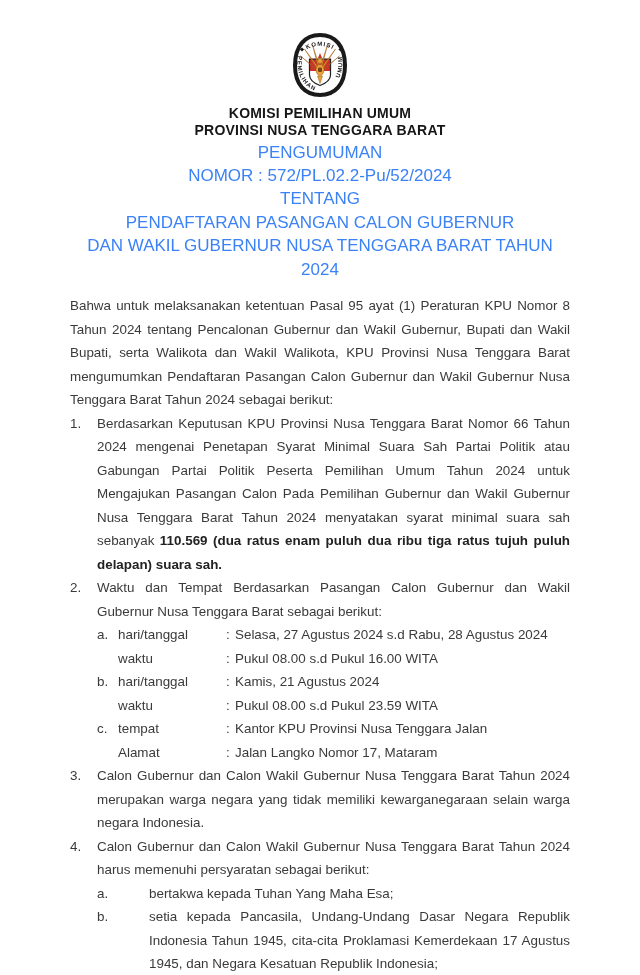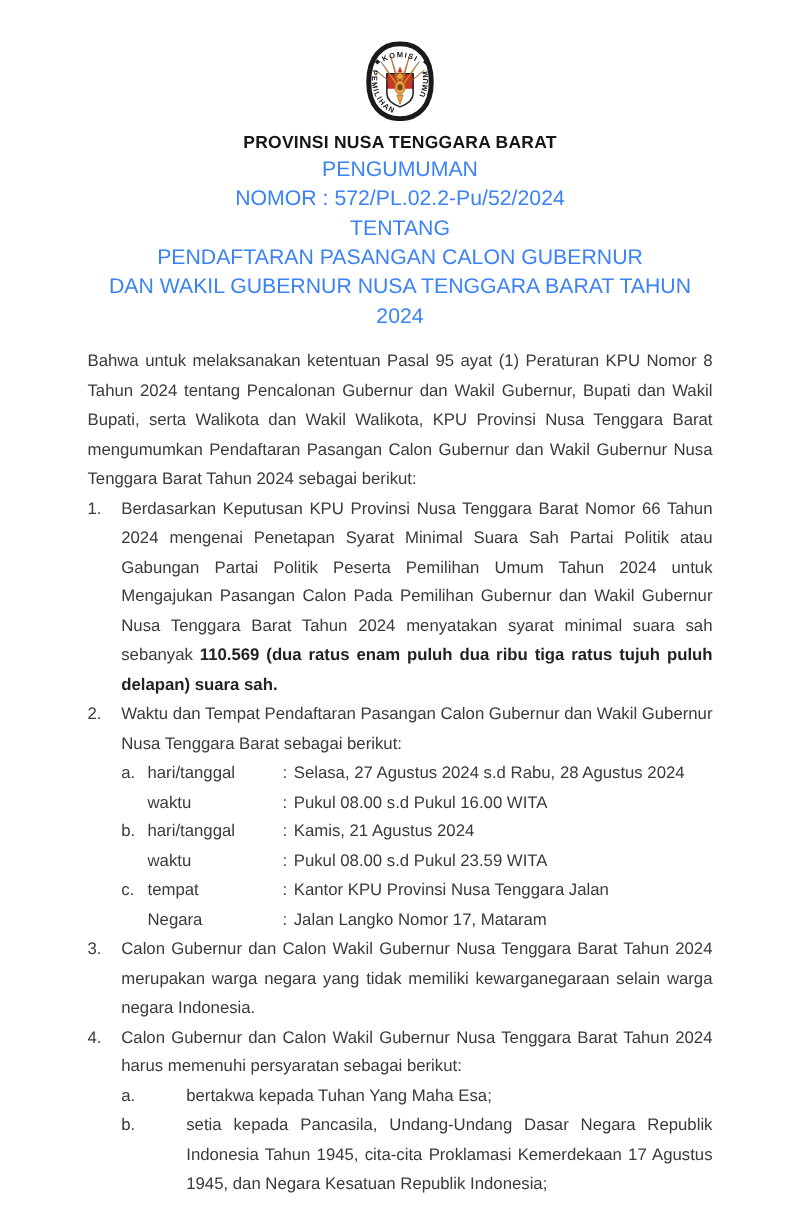--- a/index.html
+++ b/index.html
@@ -89,20 +89,21 @@
         <textPath href="#arcTop" startOffset="50%" text-anchor="middle">KOMISI</textPath>
       </text>
       <text font-size="12" font-weight="bold" fill="#151515" letter-spacing="2" font-family="Liberation Sans, DejaVu Sans, sans-serif">
         <textPath href="#arcBottom" startOffset="1%">PEMILIHAN</textPath>
       </text>
       <text font-size="12" font-weight="bold" fill="#151515" letter-spacing="2" font-family="Liberation Sans, DejaVu Sans, sans-serif">
         <textPath href="#arcBottom" startOffset="99%" text-anchor="end">UMUM</textPath>
       </text>
     </svg>
 
+    <div class="org-line">KOMISI PEMILIHAN UMUM</div>
     <div class="org-line">PROVINSI NUSA TENGGARA BARAT</div>
 
     <div class="title-block">
       <div>PENGUMUMAN</div>
       <div>NOMOR : 572/PL.02.2-Pu/52/2024</div>
       <div>TENTANG</div>
       <div>PENDAFTARAN PASANGAN CALON GUBERNUR</div>
       <div>DAN WAKIL GUBERNUR NUSA TENGGARA BARAT TAHUN 2024</div>
     </div>
   </div>
@@ -113,21 +114,21 @@
 
     <div class="item">
       <div class="num">1.</div>
       <div class="content just"><span>Berdasarkan Keputusan KPU Provinsi Nusa Tenggara Barat Nomor 66 Tahun 2024 mengenai Penetapan Syarat Minimal Suara Sah Partai Politik atau Gabungan Partai Politik Peserta Pemilihan Umum Tahun 2024 untuk Mengajukan Pasangan Calon Pada Pemilihan Gubernur dan Wakil Gubernur Nusa Tenggara Barat Tahun 2024 menyatakan syarat minimal suara sah sebanyak</span>
         <b>110.569 (dua ratus enam puluh dua ribu tiga ratus tujuh puluh delapan) suara sah.</b></div>
     </div>
 
     <div class="item">
       <div class="num">2.</div>
       <div class="content">
-        <div class="just">Waktu dan Tempat Pendaftaran Pasangan Calon Gubernur dan Wakil Gubernur Nusa Tenggara Barat sebagai berikut:</div>
+        <div class="just">Waktu dan Tempat Berdasarkan Pasangan Calon Gubernur dan Wakil Gubernur Nusa Tenggara Barat sebagai berikut:</div>
 
         <div class="detail-row">
           <span class="letter">a.</span>
           <span class="label">hari/tanggal</span>
           <span class="colon">:</span>
           <span class="value">Selasa, 27 Agustus 2024 s.d Rabu, 28 Agustus 2024</span>
         </div>
         <div class="detail-row">
           <span class="letter"></span>
           <span class="label">waktu</span>
@@ -149,21 +150,21 @@
         </div>
 
         <div class="detail-row">
           <span class="letter">c.</span>
           <span class="label">tempat</span>
           <span class="colon">:</span>
           <span class="value">Kantor KPU Provinsi Nusa Tenggara Jalan</span>
         </div>
         <div class="detail-row">
           <span class="letter"></span>
-          <span class="label">Negara</span>
+          <span class="label">Alamat</span>
           <span class="colon">:</span>
           <span class="value">Jalan Langko Nomor 17,  Mataram</span>
         </div>
       </div>
     </div>
 
     <div class="item">
       <div class="num">3.</div>
       <div class="content just">Calon Gubernur dan Calon Wakil Gubernur Nusa Tenggara Barat Tahun 2024 merupakan warga negara yang tidak memiliki kewarganegaraan selain warga negara Indonesia.</div>
     </div>

